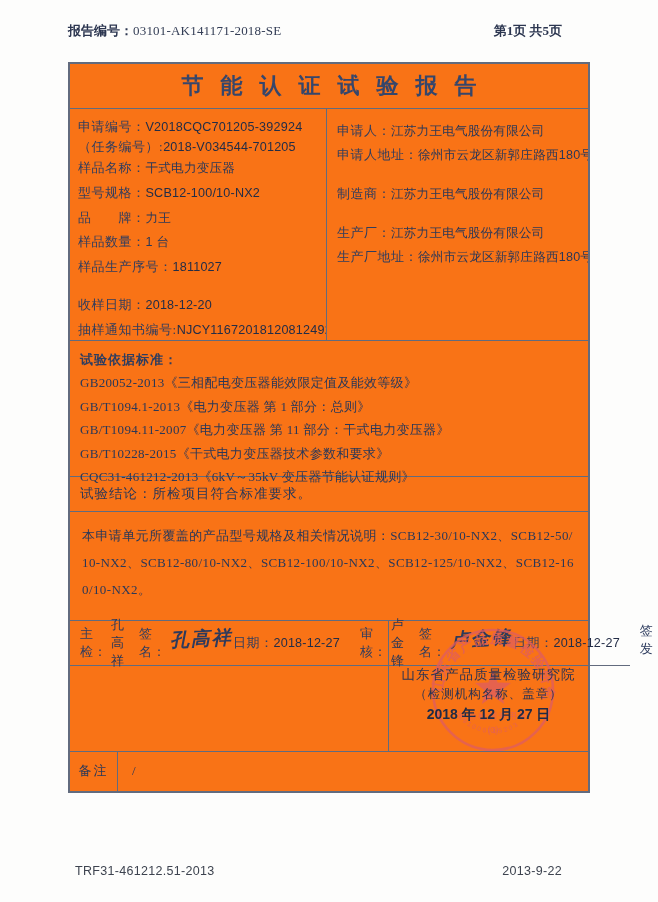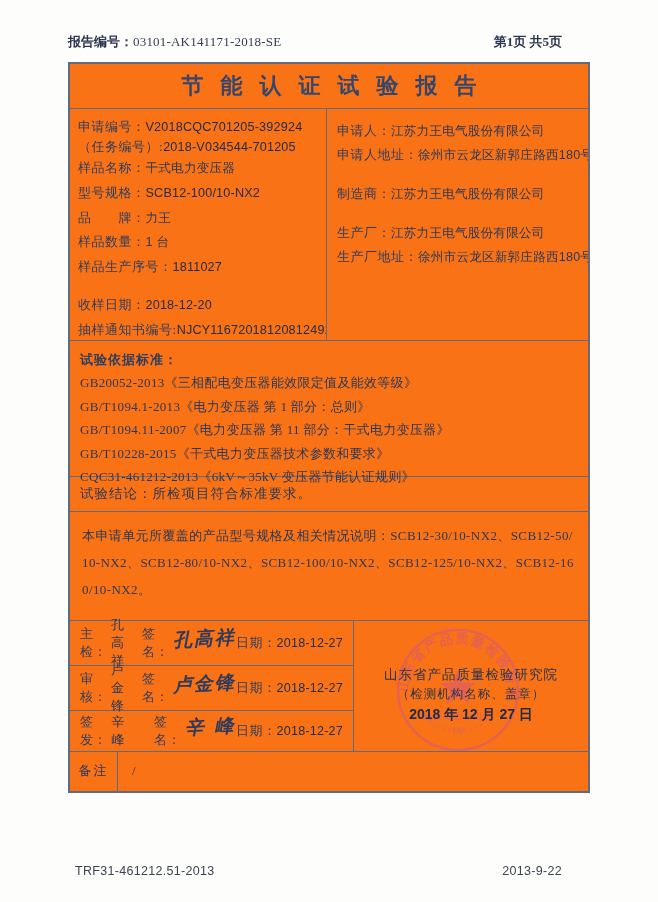--- a/index.html
+++ b/index.html
@@ -7,21 +7,21 @@
   .sheet {
     position: relative;
     width: 658px; height: 902px;
     background: #fdfdfc;
     font-family: "Liberation Serif", serif;
     color: #2f3d5f;
     overflow: hidden;
   }
   
   .pg-header {
-    position: absolute; top: 33px; left: 68px; right: 96px;
+    position: absolute; top: 22px; left: 68px; right: 96px;
     display: flex; justify-content: space-between; align-items: flex-start;
     font-size: 13px; font-weight: bold; color: #2c3650;
   }
   .pg-header .num { font-weight: normal; font-family: "Liberation Serif", serif; letter-spacing: 0.2px; color: #333d55; }
   
   .doc {
     position: absolute; left: 68px; top: 62px; width: 522px;
     border: 2px solid #626b7e;
     background: #f97316;
   }
@@ -45,21 +45,21 @@
   .val-cn { color: #2b3858; }
   
   .standards { height: 136.5px; padding: 7px 10px 4px 10px; font-size: 13px; line-height: 23.5px; }
   .standards .item { letter-spacing: 0.3px; color: #2b3858; }
   
   .conclusion { height: 34.5px; display: flex; align-items: center; padding: 0 10px; font-size: 13.5px; letter-spacing: 1px; color: #2b3858; }
   
   .coverage { height: 109px; padding: 10px 12px; font-size: 13px; line-height: 27px; letter-spacing: 0.4px; color: #2b3858; word-break: break-all; }
   
   .sign-section { display: flex; height: 131px; }
-  .sign-rows { width: 284px; border-right: 1.5px solid #626b7e; display: flex; flex-direction: column; }
+  .sign-rows { width: 319px; border-right: 1.5px solid #626b7e; display: flex; flex-direction: row; }
   .sig-row { display: flex; align-items: center; padding: 0 10px; font-size: 13px; color: #2b3858; position: relative; }
   .sig-row.r1 { height: 45px; border-bottom: 1.5px solid #626b7e; }
   .sig-row.r2 { height: 45.5px; border-bottom: 1.5px solid #626b7e; }
   .sig-row.r3 { height: 39px; }
   .sig-name { margin-left: 4px; letter-spacing: 1px; }
   .sig-label { margin-left: 14px; }
   .handwriting {
     font-family: "DejaVu Sans", sans-serif;
     font-style: italic; font-weight: bold; font-size: 19px;
     color: #2e3a5c; margin-left: 4px; transform: rotate(-3deg) translateY(-4px);

